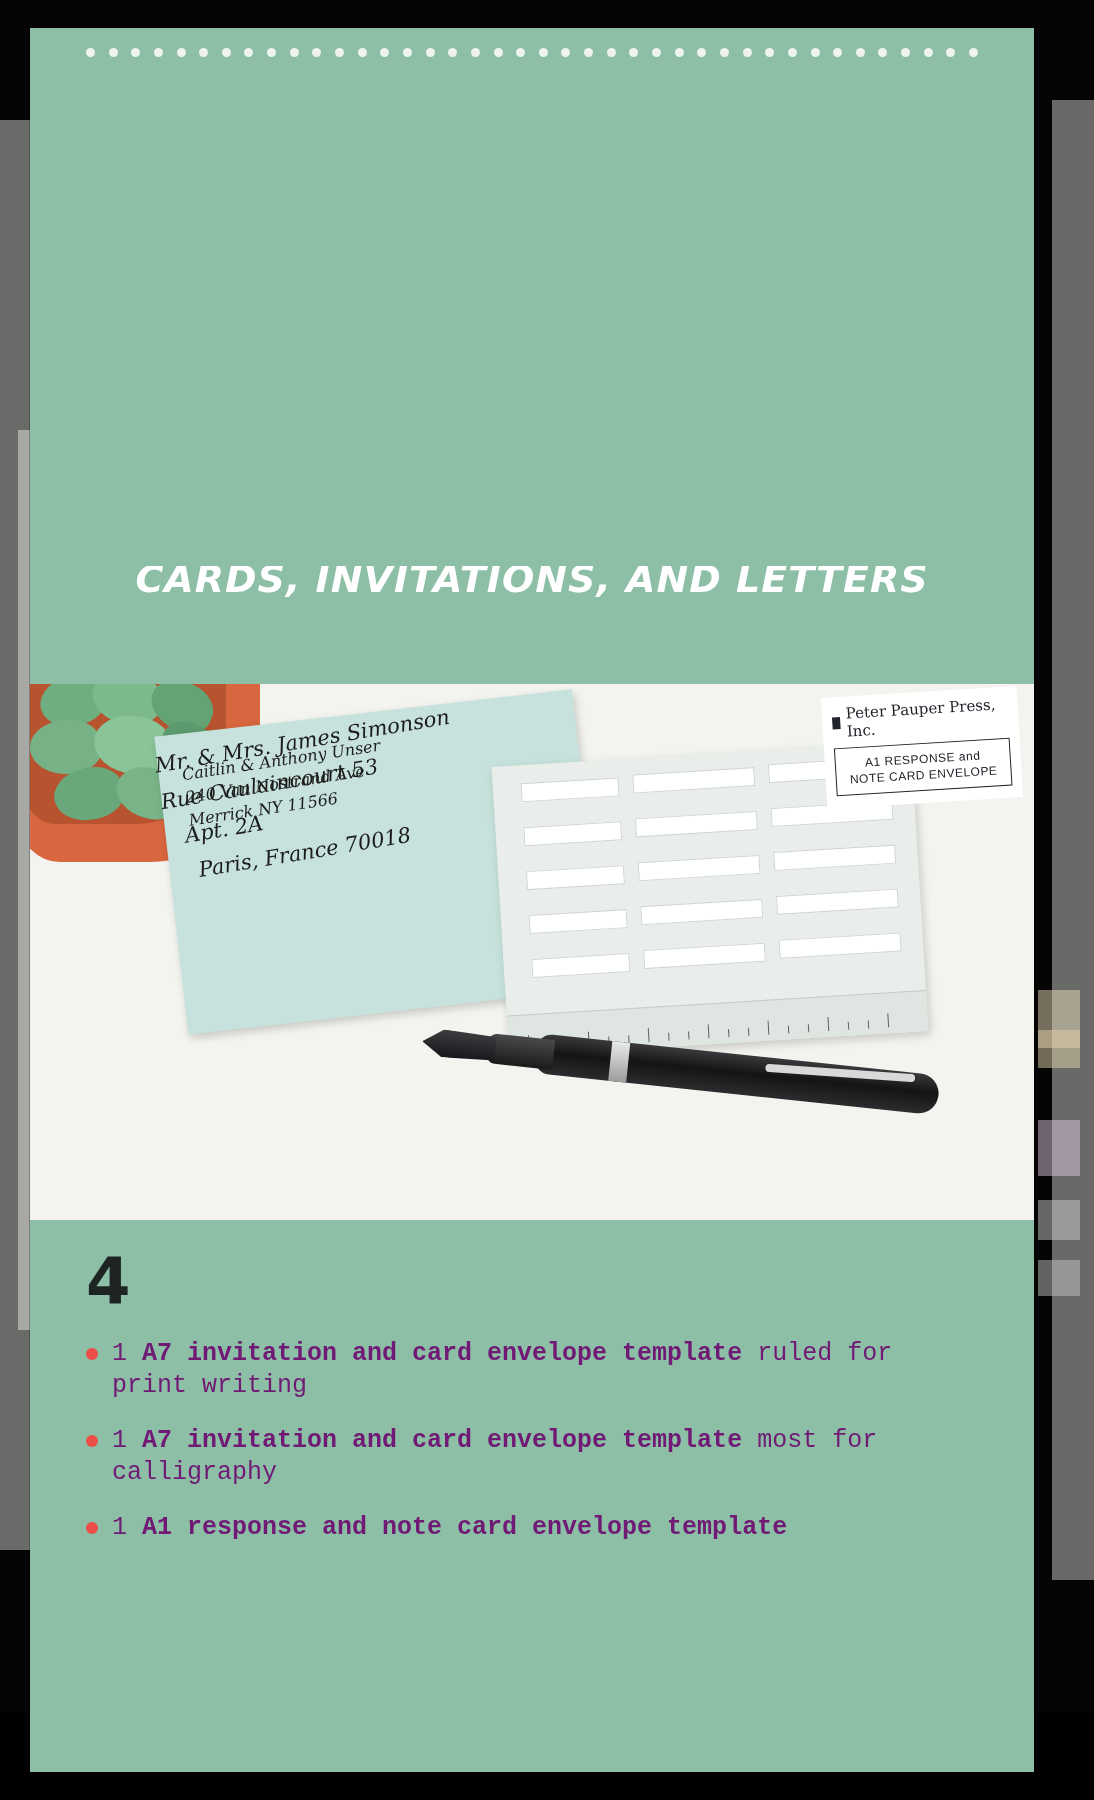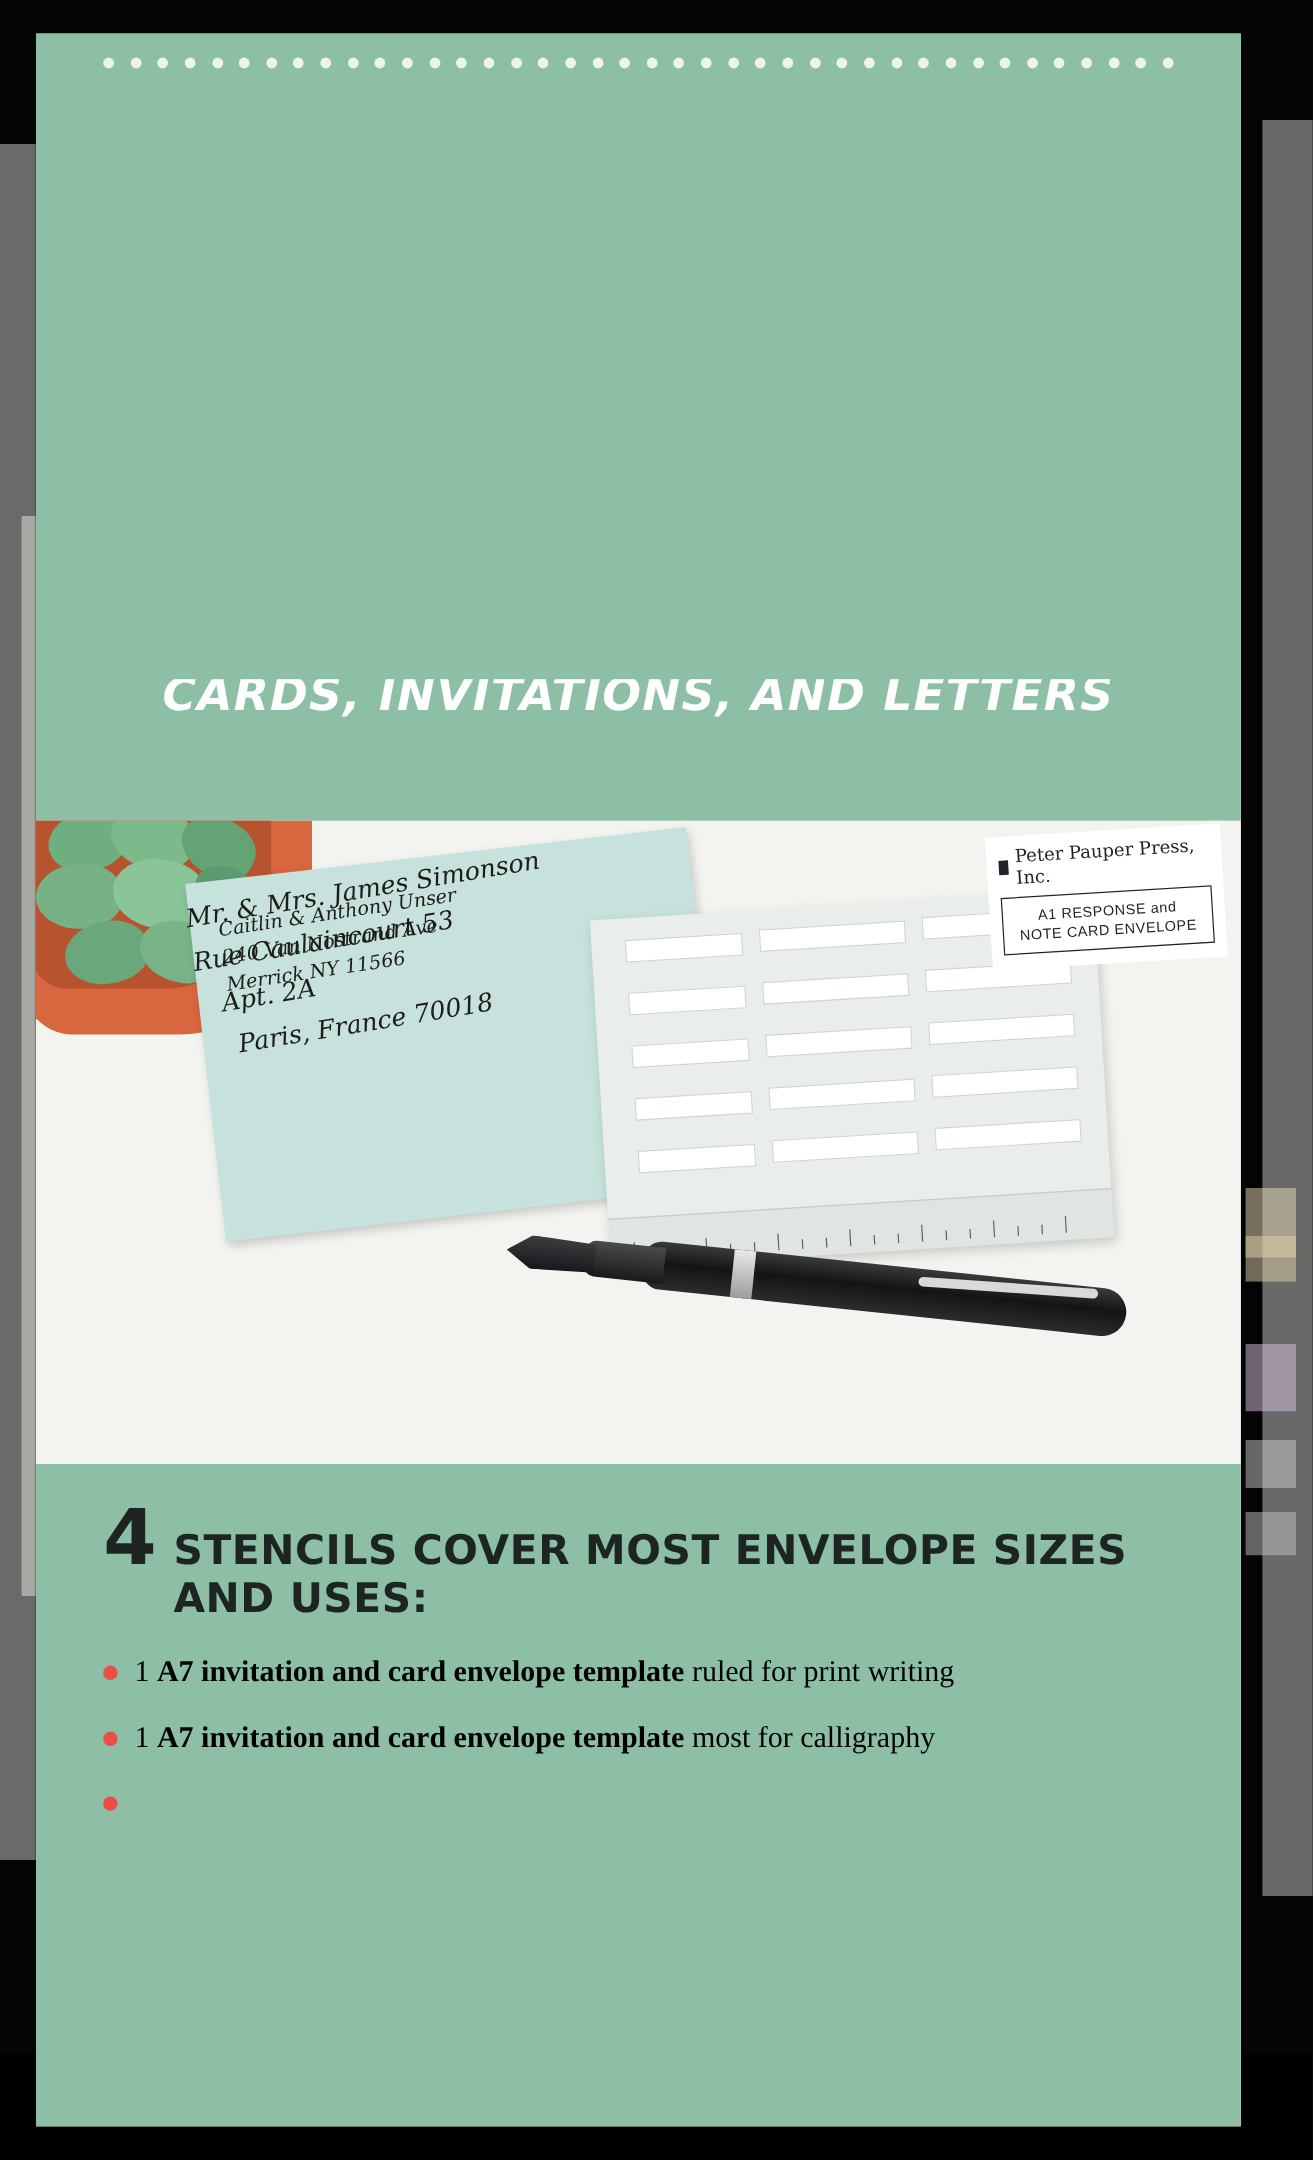--- a/index.html
+++ b/index.html
@@ -331,22 +331,22 @@
   }
   .bottom-heading .big4 { font-size: 64px; line-height: 0.9; }
   .bottom-heading .txt  { font-size: 34px; letter-spacing: 0.5px; }
 
   .bullets { margin-top: 26px; }
   .bullet {
     display: flex;
     align-items: flex-start;
     gap: 14px;
     margin-bottom: 22px;
-    color: #000000;
-    font-family: Liberation Serif, serif;
+    color: #701a75;
+    font-family: Liberation Mono, monospace;
     font-size: 25px;
     line-height: 1.3;
   }
   .bullet .dot {
     flex: none;
     width: 12px; height: 12px;
     border-radius: 50%;
     background: #ec4d46;
     margin-top: 10px;
   }
@@ -565,39 +565,42 @@
         <div class="clip"></div>
         <div class="band"></div>
         <div class="grip"></div>
         <div class="nib"></div>
       </div>
     </div>
 
     <div class="bottom">
       <div class="bottom-heading">
         <span class="big4">4</span>
-        <span class="txt">Stencils cover most envelope sizes and uses:</span>
       </div>
 
       <div class="bullets">
         <div class="bullet">
           <span class="dot"></span>
           <span>
             <span>1</span>
             <b>A7 invitation and card envelope template</b><span> ruled for print writing</span>
           </span>
         </div>
         <div class="bullet">
           <span class="dot"></span>
           <span>
             <span>1</span>
             <b>A7 invitation and card envelope template</b><span> most for calligraphy</span>
           </span>
         </div>
         <div class="bullet">
           <span class="dot"></span>
+          <span>
+            <span>1</span>
+            <b>A1 response and note card envelope template</b><span></span>
+          </span>
         </div>
       </div>
     </div>
 
     <div class="footer-strip"></div>
   </div>
 </div>
 
 </body></html>

